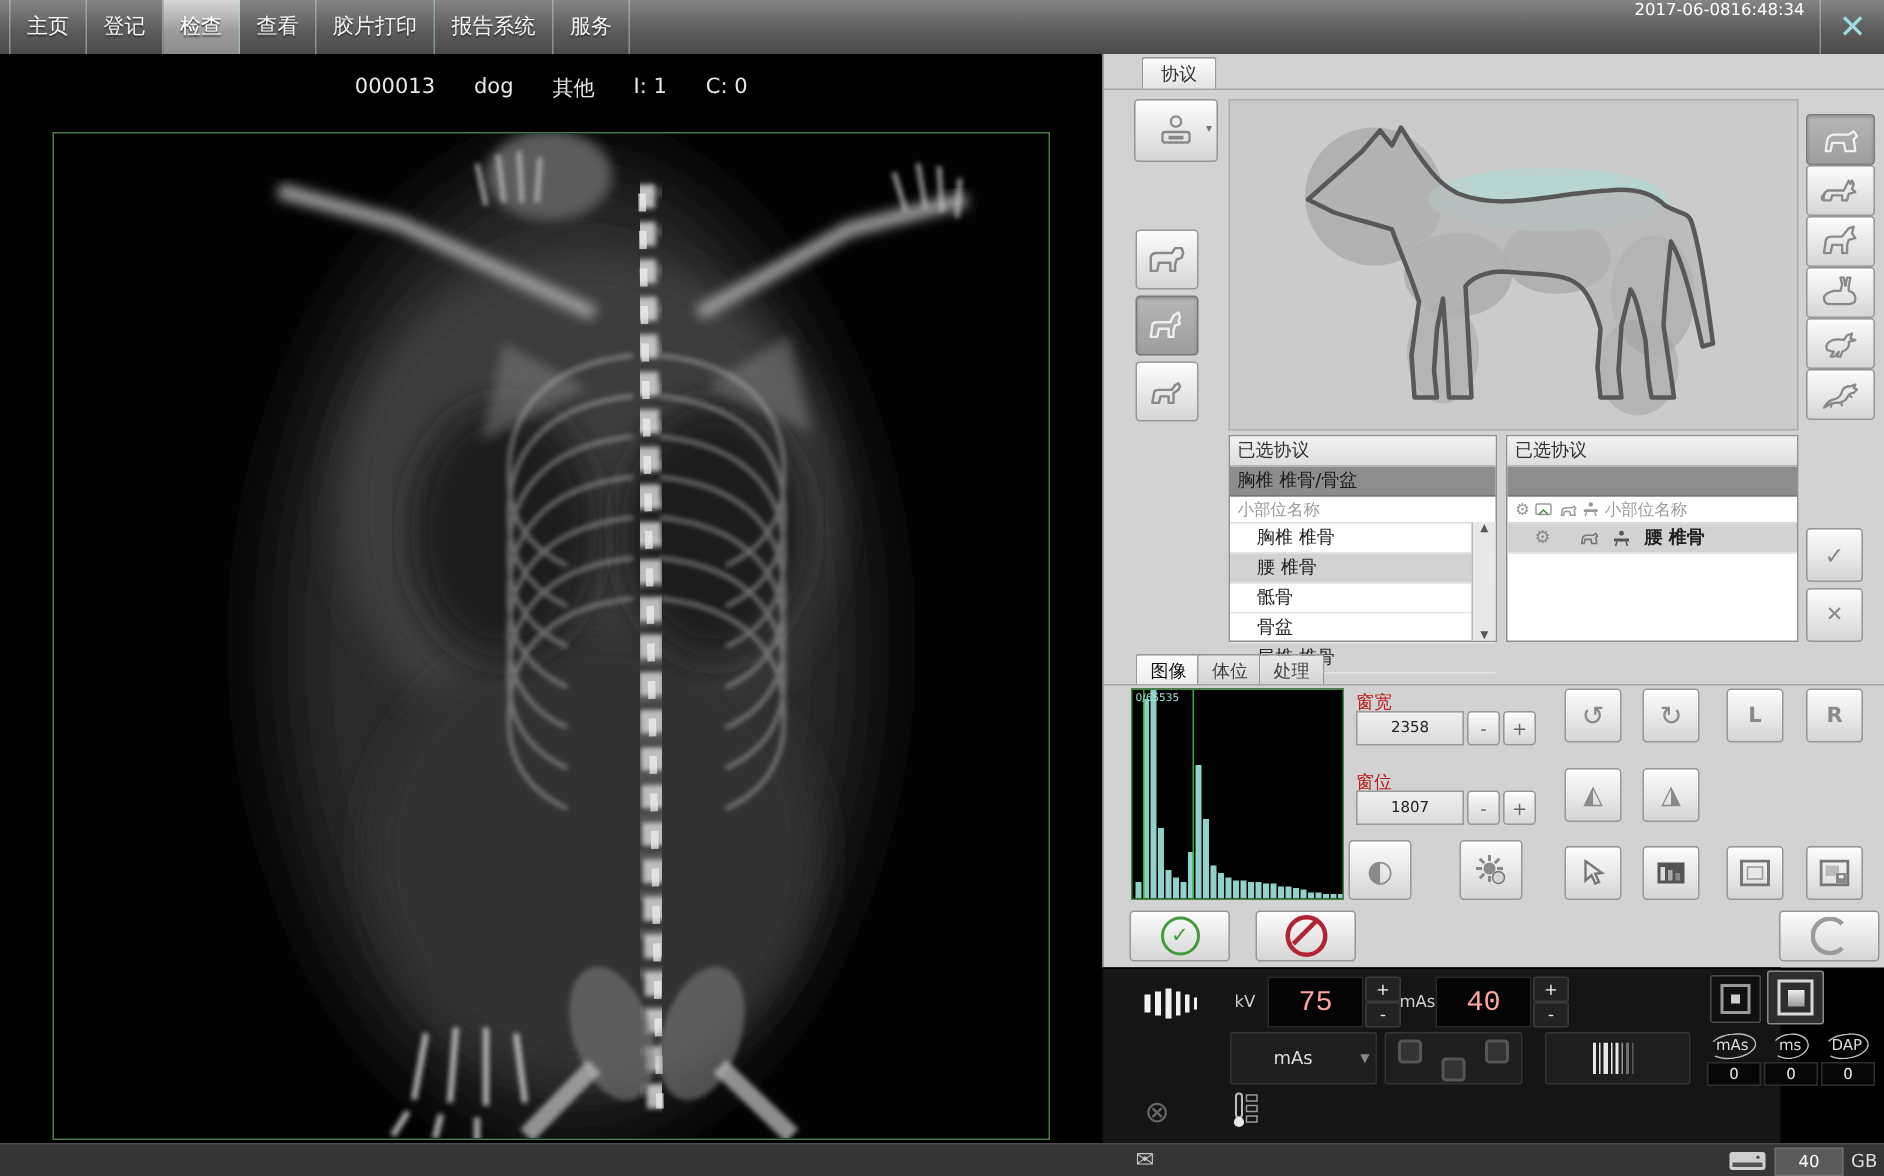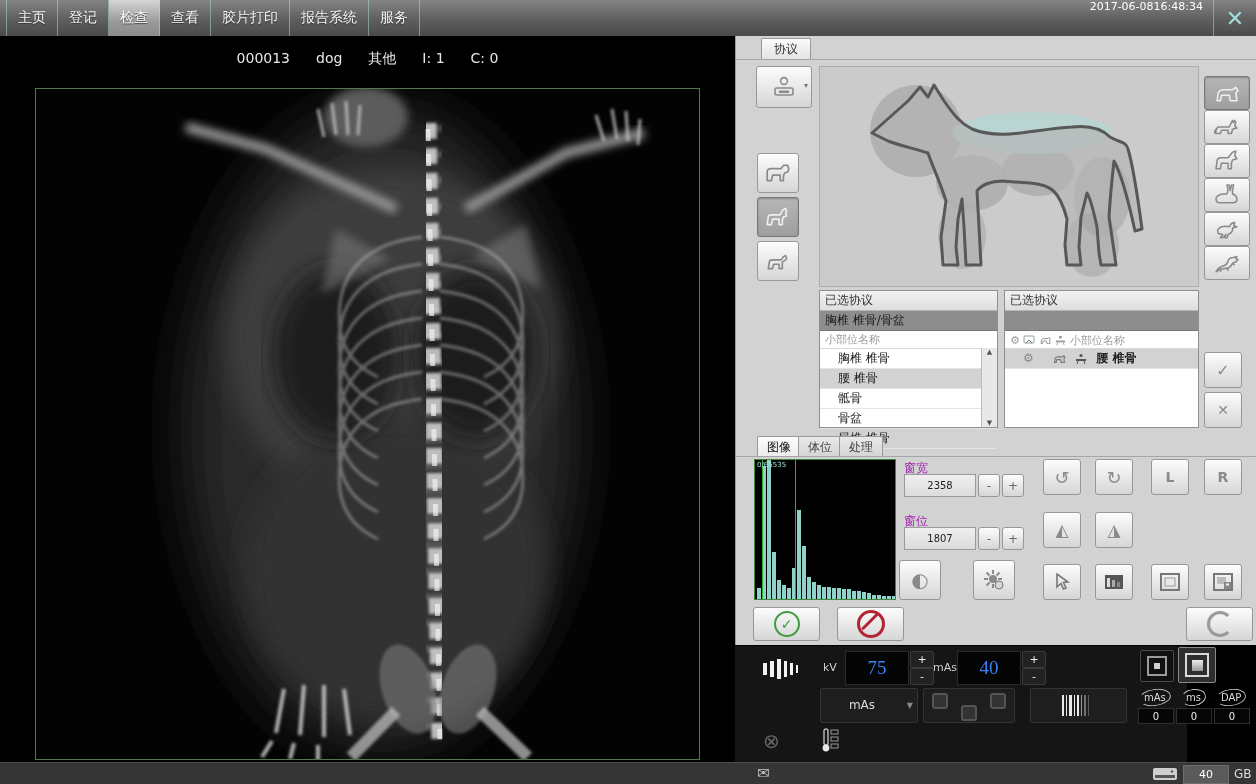--- a/index.html
+++ b/index.html
@@ -45,30 +45,30 @@
   
   .itab{position:absolute;height:20px;padding:0 9px;font-size:12px;color:#444;display:flex;align-items:center;
         background:linear-gradient(#e9e9e9,#d4d4d4);border:1px solid #9a9a9a;border-bottom:none;border-radius:2px 2px 0 0}
   .itab.active{background:linear-gradient(#fdfdfd,#ececec);color:#111}
   .itabline{position:absolute;left:0;top:420px;width:521px;height:1px;background:#a6a6a6}
   .hist{position:absolute;left:18px;top:423px;width:140px;height:139px;background:#000;border:1px solid #3d8a3d;overflow:hidden}
   .hist .rng{position:absolute;left:2px;top:1px;color:#9fe0d8;font-size:7px;z-index:3}
   .hbars{position:absolute;left:0;bottom:0;width:100%;height:100%;display:flex;align-items:flex-end;gap:1px;padding-left:2px}
   .hbars div{width:4px;background:#8fd2ca}
   .vline{position:absolute;top:0;bottom:0;width:1px;background:#2fae2f;z-index:2}
-  .wlab{position:absolute;font-size:12px;color:#a21caf}
+  .wlab{position:absolute;font-size:12px;color:#b91c1c}
   .wbox{position:absolute;height:21px;background:linear-gradient(#efefef,#dcdcdc);border:1px solid #9a9a9a;
         display:flex;align-items:center;justify-content:center;font-size:10px;color:#222}
   .spin{position:absolute;width:20px;height:21px;font-size:12px;color:#666}
   .actbtn{position:absolute;width:65px;height:32px}
   
   .console{position:absolute;left:735px;top:645px;width:452px;height:117px;background:#151515;border-top:1px solid #000}
   .cbox{position:absolute;background:#1e1e1e;border:1px solid #333;border-radius:2px}
-  .cval{position:absolute;background:#050505;border:1px solid #2a2a2a;color:#3b82f6;
-        font-family:Liberation Serif, serif;font-size:19px;display:flex;align-items:center;justify-content:center}
+  .cval{position:absolute;background:#050505;border:1px solid #2a2a2a;color:#fca5a5;
+        font-family:Liberation Mono, monospace;font-size:19px;display:flex;align-items:center;justify-content:center}
   .clab{position:absolute;color:#cfcfcf;font-size:11px}
   .spm{position:absolute;width:22px;height:15px;background:#222;border:1px solid #3a3a3a;color:#eee;
        font-size:11px;display:flex;align-items:center;justify-content:center;border-radius:2px}
   .meterlab{position:absolute;width:34px;text-align:center;color:#ddd;font-size:10px}
   .meterlab i{display:inline-block;font-style:normal;border:1px solid #bbb;border-left-color:transparent;
               border-radius:50%;padding:2px 4px;transform:rotate(-8deg)}
   .meterlab i b{display:inline-block;font-weight:normal;transform:rotate(8deg)}
   .mval{position:absolute;width:34px;height:14px;background:#060606;border:1px solid #2e2e2e;color:#eee;
         font-size:10px;display:flex;align-items:center;justify-content:center}
   .focus{position:absolute;background:#101010;border:1px solid #4a4a4a;border-radius:2px;display:flex;align-items:center;justify-content:center}

